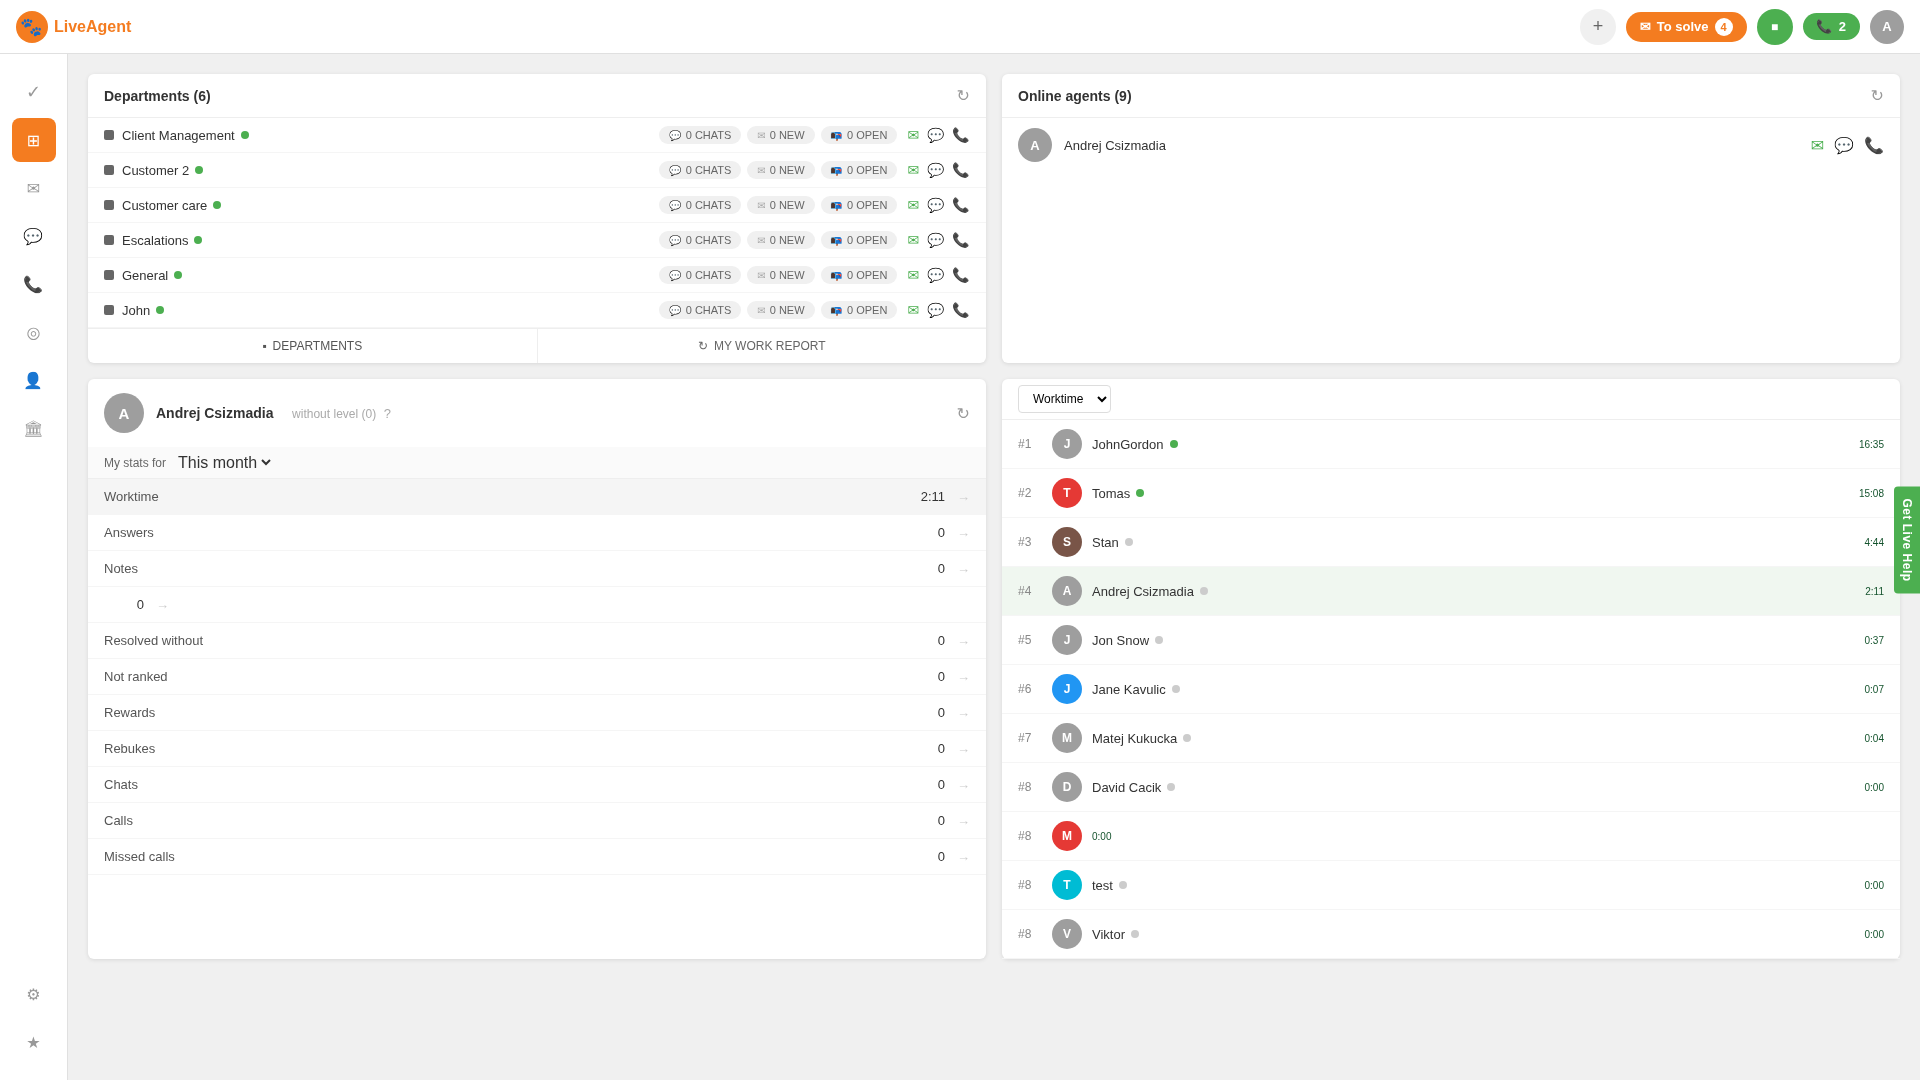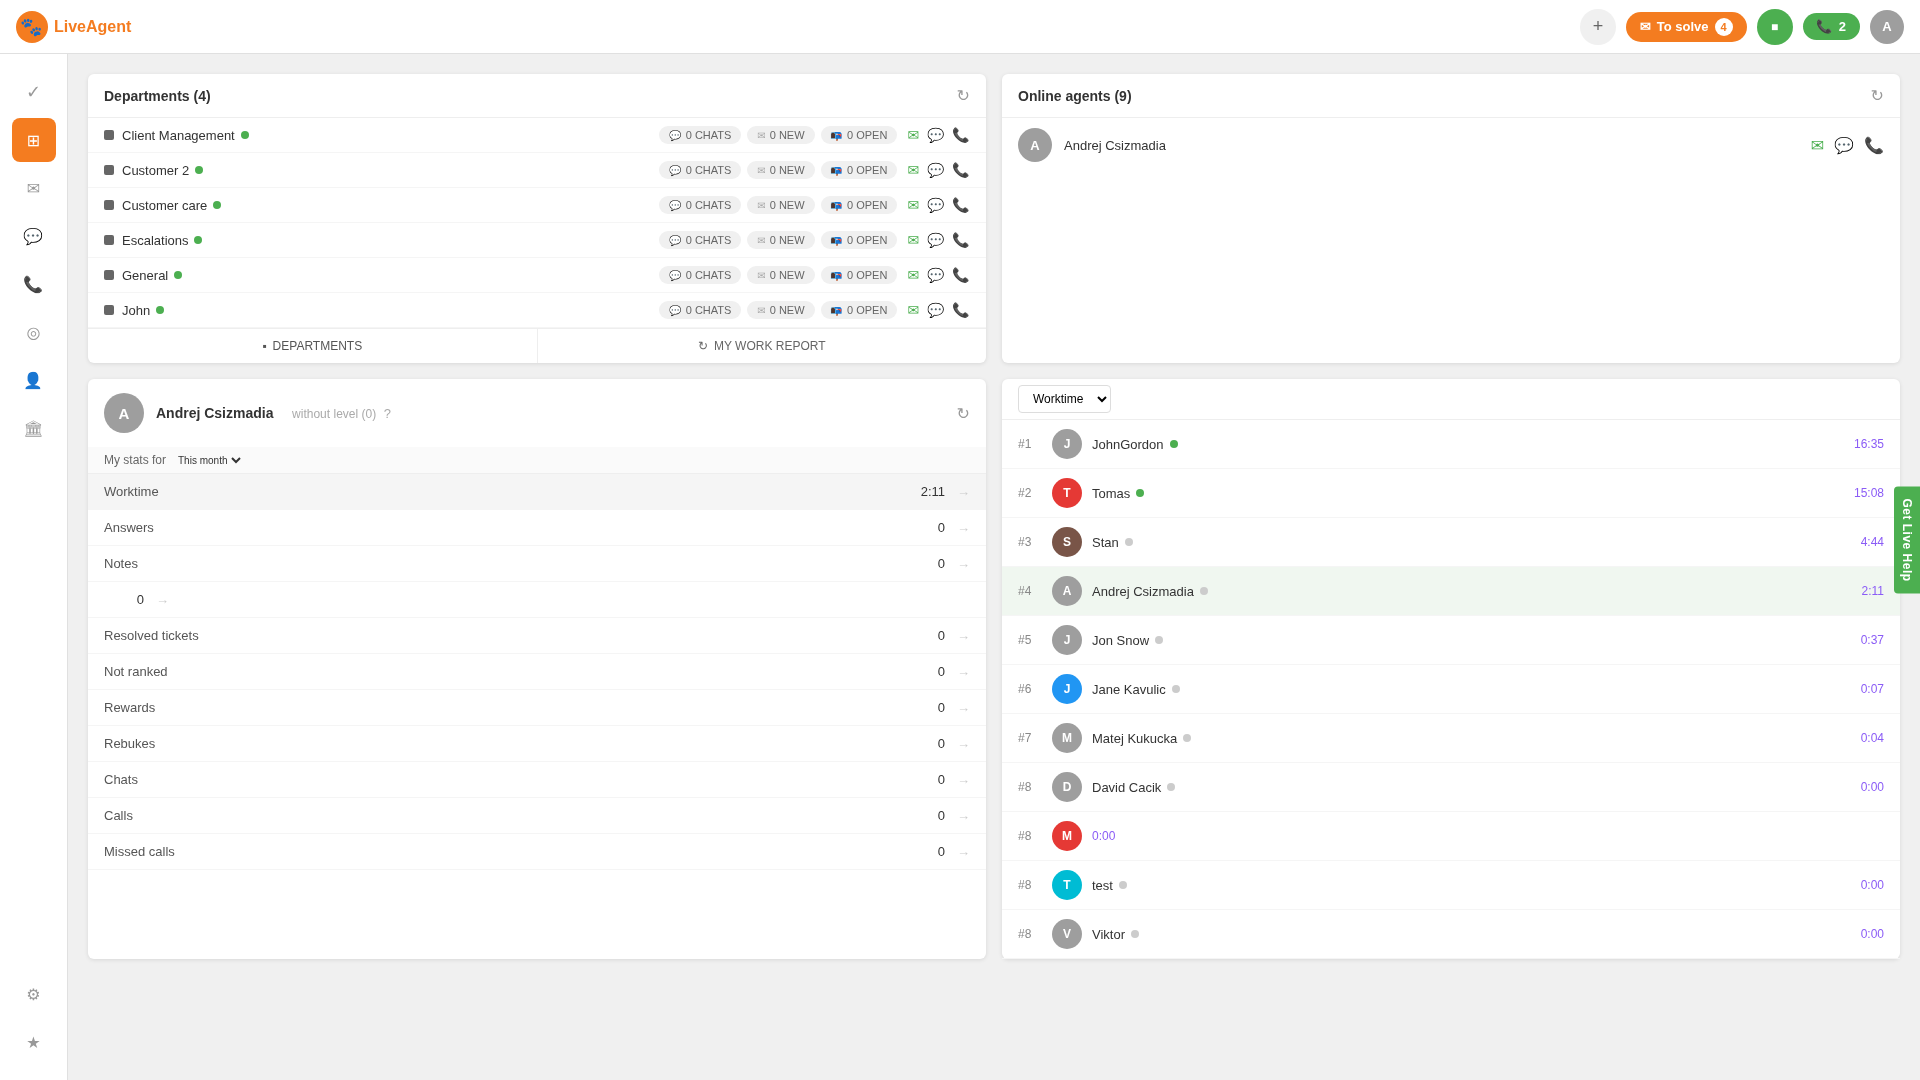--- a/index.html
+++ b/index.html
@@ -80,41 +80,41 @@
     .agent-icon.green { color: #4caf50; }
 
     
     .panel-stats { grid-column: 1; grid-row: 2; }
     .stats-header { padding: 14px 16px; display: flex; align-items: center; gap: 12px; }
     .stats-agent-avatar { width: 40px; height: 40px; border-radius: 50%; background: #9e9e9e; overflow: hidden; }
     .stats-agent-name { font-weight: 600; font-size: 14px; }
     .stats-level { font-size: 12px; color: #aaa; margin-left: 15px; }
     .stats-refresh { margin-left: auto; background: none; border: none; cursor: pointer; color: #999; font-size: 16px; }
     .stats-filter { padding: 6px 16px; display: flex; align-items: center; gap: 8px; background: #fafafa; border-bottom: 1px solid #eee; font-size: 12px; color: #666; }
-    .stats-filter select { border: none; background: transparent; font-size: 10px; color: #333; cursor: pointer; }
+    .stats-filter select { border: none; background: transparent; font-size: 16px; color: #333; cursor: pointer; }
     .stat-row { display: flex; align-items: center; padding: 10px 16px; border-bottom: 1px solid #f5f5f5; }
     .stat-label { flex: 1; font-size: 13px; color: #555; }
     .stat-value { font-size: 13px; font-weight: 500; min-width: 40px; text-align: right; }
     .stat-arrow { margin-left: 12px; color: #ccc; font-size: 13px; }
     .stat-row.highlight { background: #f5f5f5; }
 
     
     .panel-leaderboard { grid-column: 2; grid-row: 2; }
     .leaderboard-header { padding: 14px 16px; }
     .leaderboard-title { font-weight: 600; font-size: 14px; }
     .leaderboard-filter { padding: 6px 16px; border-bottom: 1px solid #eee; }
     .leaderboard-filter select { border: 1px solid #ddd; border-radius: 4px; padding: 5px 10px; font-size: 12px; background: white; cursor: pointer; }
     .lb-row { display: flex; align-items: center; padding: 9px 16px; border-bottom: 1px solid #f5f5f5; gap: 10px; }
     .lb-row.highlight { background: #f0f7f0; }
     .lb-rank { font-size: 12px; color: #888; min-width: 24px; }
     .lb-avatar { width: 30px; height: 30px; border-radius: 50%; overflow: hidden; background: #9e9e9e; display: flex; align-items: center; justify-content: center; color: white; font-size: 12px; font-weight: bold; }
     .lb-name { flex: 1; font-size: 13px; display: flex; align-items: center; gap: 6px; }
     .lb-status { width: 8px; height: 8px; border-radius: 50%; background: #4caf50; display: inline-block; }
     .lb-status.offline { background: #ccc; }
-    .lb-time { font-size: 12px; font-weight: 500; color: #8b5cf6; }
+    .lb-time { font-size: 10px; font-weight: 500; color: #14532d; }
 
     
     .help-tab {
       position: fixed; right: 0; top: 50%; transform: translateY(-50%);
       background: #4caf50; color: white; writing-mode: vertical-rl;
       padding: 12px 6px; border-radius: 4px 0 0 4px; cursor: pointer;
       font-size: 12px; font-weight: 600; letter-spacing: 0.5px;
     }
     .av-grey { background: #9e9e9e; }
   </style>
@@ -153,21 +153,21 @@
   <div class="sidebar-item" style="font-size:16px;">🏛</div>
   <div style="flex:1"></div>
   <div class="sidebar-item" style="font-size:16px;">⚙</div>
   <div class="sidebar-item" style="font-size:16px;">★</div>
 </aside>
 
 <div class="main-content">
 
   <div class="panel panel-departments">
     <div class="panel-header">
-      <span class="panel-title">Departments (4)</span>
+      <span class="panel-title">Departments (6)</span>
       <button class="refresh-btn">↻</button>
     </div>
 
     <div id="dept-rows-container">
 
     <div class="dept-row">
     <div class="dept-color"></div>
     <span class="dept-name">
       Client Management
       <span class="dept-online-dot"></span>
@@ -386,21 +386,21 @@
         <div class="stat-row">
     <span class="stat-label">Notes</span>
     <span class="stat-value">0</span>
     <span class="stat-arrow">→</span>
   </div>
         <div class="stat-row">
     <span class="stat-value">0</span>
     <span class="stat-arrow">→</span>
   </div>
         <div class="stat-row">
-    <span class="stat-label">Resolved tickets</span>
+    <span class="stat-label">Resolved without</span>
     <span class="stat-value">0</span>
     <span class="stat-arrow">→</span>
   </div>
         <div class="stat-row">
     <span class="stat-label">Not ranked</span>
     <span class="stat-value">0</span>
     <span class="stat-arrow">→</span>
   </div>
         <div class="stat-row">
     <span class="stat-label">Rewards</span>

